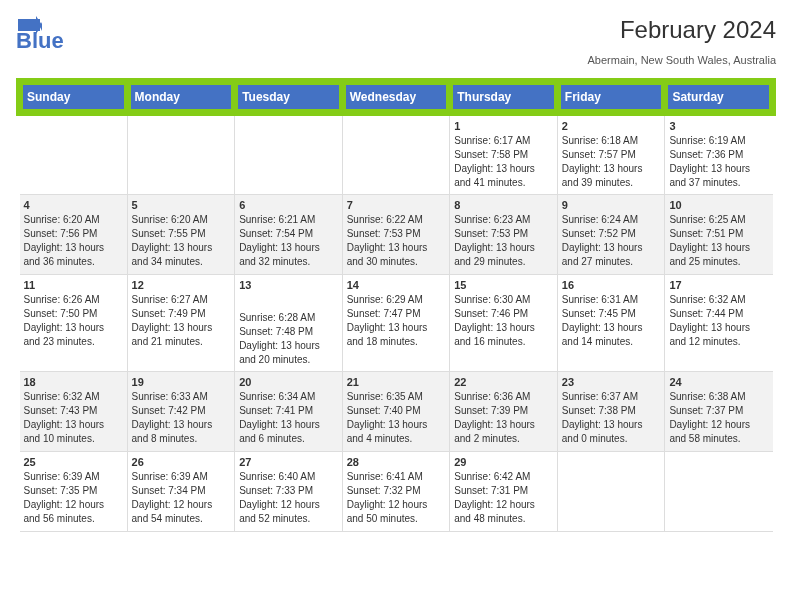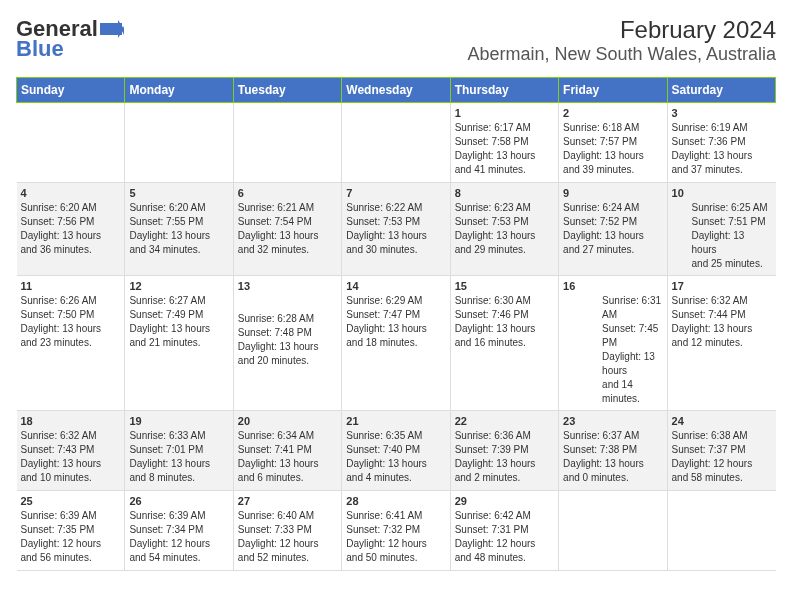--- a/index.html
+++ b/index.html
@@ -27,36 +27,37 @@
     }
     .title-block {
       text-align: right;
     }
     .main-title {
       font-size: 24px;
       font-weight: normal;
       color: #333;
     }
     .subtitle {
-      font-size: 18px;
+      font-size: 11px;
       color: #555;
+      margin-top: 10px;
     }
     table {
       width: 100%;
       border-collapse: collapse;
       table-layout: fixed;
     }
     thead tr th {
       background-color: #4472c4;
       color: #fff;
       font-size: 12px;
       font-weight: bold;
       padding: 5px 4px;
       text-align: left;
-      border: 1px solid #84cc16;
+      border: 7px solid #84cc16;
     }
     tbody tr {
       border-bottom: 1px solid #ddd;
     }
     tbody tr:nth-child(odd) {
       background: #fff;
     }
     tbody tr:nth-child(even) {
       background: #f2f2f2;
     }
@@ -79,21 +80,20 @@
       font-size: 10px;
       line-height: 1.4;
     }
   </style>
 </head>
 <body>
 
 <div class="header">
   <div class="logo">
     <div class="logo-line">
-      <span style="font-size:22px;font-weight:bold;color:#333;">General</span>
       <svg width="26" height="18" viewBox="0 0 26 18">
         <polygon points="2,3 24,3 24,10 26,6 26,15 24,11 24,15 2,15" fill="#4472c4"></polygon>
         <polygon points="20,0 26,9 20,18" fill="#4472c4"></polygon>
       </svg>
     </div>
     <span style="font-size:22px;font-weight:bold;color:#4472c4;margin-top:-6px;">Blue</span>
   </div>
   <div class="title-block">
     <div class="main-title">February 2024</div>
     <div class="subtitle">Abermain, New South Wales, Australia</div>
@@ -178,21 +178,21 @@
         </td>
         <td>
           <span class="day-num">9</span>
           <div class="cell-content" style="white-space: pre-line;">Sunrise: 6:24 AM
 Sunset: 7:52 PM
 Daylight: 13 hours
 and 27 minutes.</div>
         </td>
         <td>
           <span class="day-num">10</span>
-          <div class="cell-content" style="white-space: pre-line; margin-left: 20px;">Sunrise: 6:25 AM
+          <div class="cell-content" style="white-space: pre-line;">Sunrise: 6:25 AM
 Sunset: 7:51 PM
 Daylight: 13 hours
 and 25 minutes.</div>
         </td>
       </tr>
       <tr>
         <td>
           <span class="day-num">11</span>
           <div class="cell-content" style="white-space: pre-line;">Sunrise: 6:26 AM
 Sunset: 7:50 PM
@@ -222,21 +222,21 @@
         </td>
         <td>
           <span class="day-num">15</span>
           <div class="cell-content" style="white-space: pre-line;">Sunrise: 6:30 AM
 Sunset: 7:46 PM
 Daylight: 13 hours
 and 16 minutes.</div>
         </td>
         <td>
           <span class="day-num">16</span>
-          <div class="cell-content" style="white-space: pre-line; margin-left: 39px;">Sunrise: 6:31 AM
+          <div class="cell-content" style="white-space: pre-line;">Sunrise: 6:31 AM
 Sunset: 7:45 PM
 Daylight: 13 hours
 and 14 minutes.</div>
         </td>
         <td>
           <span class="day-num">17</span>
           <div class="cell-content" style="white-space: pre-line;">Sunrise: 6:32 AM
 Sunset: 7:44 PM
 Daylight: 13 hours
 and 12 minutes.</div>
@@ -246,21 +246,21 @@
         <td>
           <span class="day-num">18</span>
           <div class="cell-content" style="white-space: pre-line;">Sunrise: 6:32 AM
 Sunset: 7:43 PM
 Daylight: 13 hours
 and 10 minutes.</div>
         </td>
         <td>
           <span class="day-num">19</span>
           <div class="cell-content" style="white-space: pre-line;">Sunrise: 6:33 AM
-Sunset: 7:01 PM
+Sunset: 7:42 PM
 Daylight: 13 hours
 and 8 minutes.</div>
         </td>
         <td>
           <span class="day-num">20</span>
           <div class="cell-content" style="white-space: pre-line;">Sunrise: 6:34 AM
 Sunset: 7:41 PM
 Daylight: 13 hours
 and 6 minutes.</div>
         </td>

